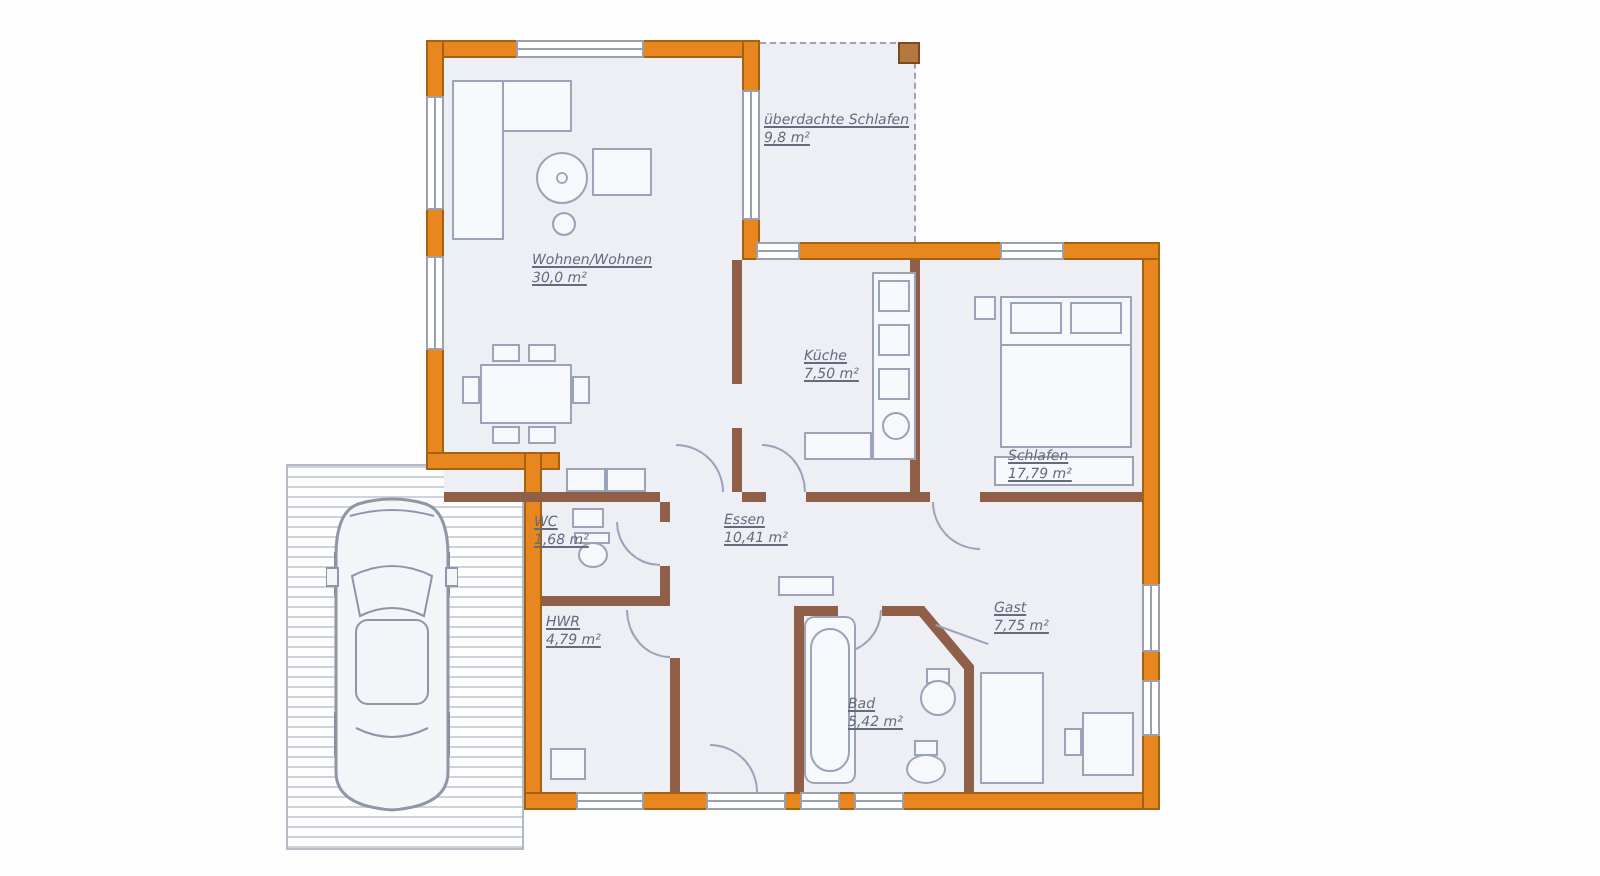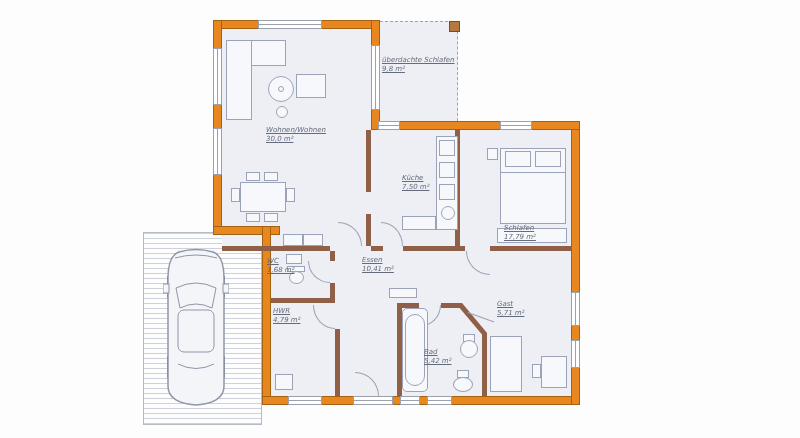--- a/index.html
+++ b/index.html
@@ -174,16 +174,16 @@
   <div class="abs label" style="left:273px;top:307px;">
     <span>HWR</span>
     <span>4,79 m²</span>
   </div>
   <div class="abs label" style="left:424px;top:348px;">
     <span>Bad</span>
     <span>5,42 m²</span>
   </div>
   <div class="abs label" style="left:497px;top:300px;">
     <span>Gast</span>
-    <span>5,71 m²</span>
+    <span>7,75 m²</span>
   </div>
 
 </div>
 
 </body></html>

